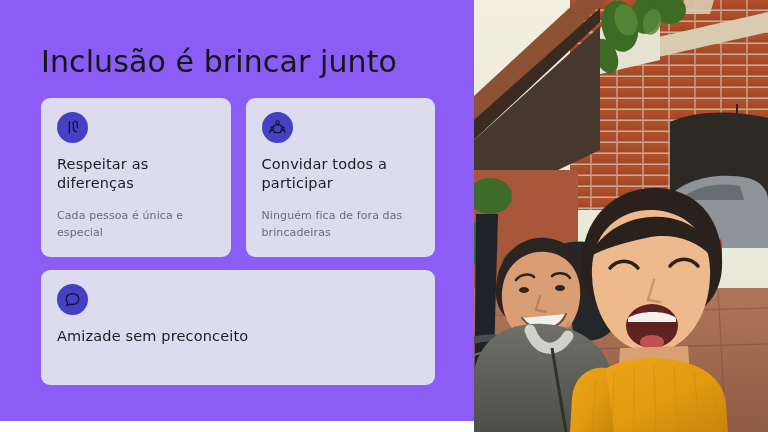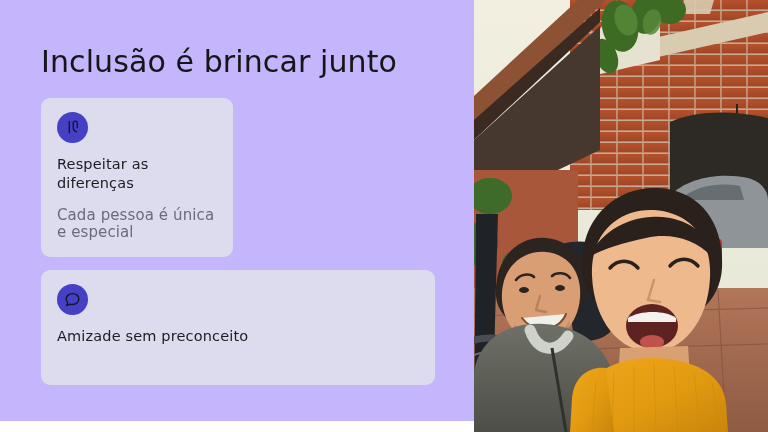--- a/index.html
+++ b/index.html
@@ -20,21 +20,21 @@
     background: #ffffff;
   }
 
   
   #content-pane {
     position: absolute;
     left: 0;
     top: 0;
     width: 474px;
     height: 421px;
-    background: #c4b5fd;
+    background: #8b5cf6;
   }
 
   #page-title {
     position: absolute;
     left: 41px;
     top: 44px;
     font-size: 30px;
     line-height: 36px;
     font-weight: 400;
     color: #161616;
@@ -93,21 +93,21 @@
     line-height: 19px;
     color: #1c1c22;
     font-weight: 400;
     margin: 0 0 14px 0;
     letter-spacing: 0.15px;
   }
   .card.full .card-title {
     margin-bottom: 19px;
   }
   .card-sub {
-    font-size: 15px;
+    font-size: 11px;
     line-height: 17px;
     color: #6a6a78;
     font-weight: 400;
     margin: 0;
     letter-spacing: 0.1px;
   }
 
   
   #photo-pane {
     position: absolute;
@@ -142,20 +142,35 @@
             <svg width="19" height="19" viewBox="0 0 24 24" fill="none" stroke="#14142b" stroke-width="1.7" stroke-linecap="round" stroke-linejoin="round">
               <path d="M8 4.5 L8 19"></path>
               <path d="M13 6.5 L13 12.5 C13 16 15.5 17 17 17.5"></path>
               <path d="M13 6.5 C13 5 14.2 4 15.6 4 C17 4 18 5 18 6.5 L18 12"></path>
             </svg>
           </div>
           <p class="card-title">Respeitar as diferenças</p>
           <p class="card-sub">Cada pessoa é única e especial</p>
         </div>
 
+        <div class="card half">
+          <div class="card-icon">
+            <svg width="19" height="19" viewBox="0 0 24 24" fill="none" stroke="#14142b" stroke-width="1.5" stroke-linecap="round" stroke-linejoin="round">
+              <circle cx="12" cy="5.6" r="2.1"></circle>
+              <path d="M6.5 12.5 C6.5 9.6 9 8.4 12 8.4 C15 8.4 17.5 9.6 17.5 12.5"></path>
+              <circle cx="5.3" cy="12.8" r="1.7"></circle>
+              <circle cx="18.7" cy="12.8" r="1.7"></circle>
+              <path d="M2.4 18.4 C2.4 16.3 3.7 15.3 5.3 15.3 C6.9 15.3 8.2 16.3 8.2 18.4"></path>
+              <path d="M15.8 18.4 C15.8 16.3 17.1 15.3 18.7 15.3 C20.3 15.3 21.6 16.3 21.6 18.4"></path>
+              <path d="M9.2 18.4 L14.8 18.4"></path>
+            </svg>
+          </div>
+          <p class="card-title">Convidar todos a participar</p>
+          <p class="card-sub">Ninguém fica de fora das brincadeiras</p>
+        </div>
 
       </div>
 
       <div class="card-row">
 
         <div class="card full">
           <div class="card-icon">
             <svg width="19" height="19" viewBox="0 0 24 24" fill="none" stroke="#14142b" stroke-width="1.7" stroke-linecap="round" stroke-linejoin="round">
               <path d="M20 11.4 C20 15.3 16.4 18.3 12 18.3 C10.9 18.3 9.9 18.1 8.9 17.8 L4.6 19.6 L5.9 16.1 C4.7 14.9 4 13.2 4 11.4 C4 7.5 7.6 4.5 12 4.5 C16.4 4.5 20 7.5 20 11.4 Z"></path>
             </svg>

